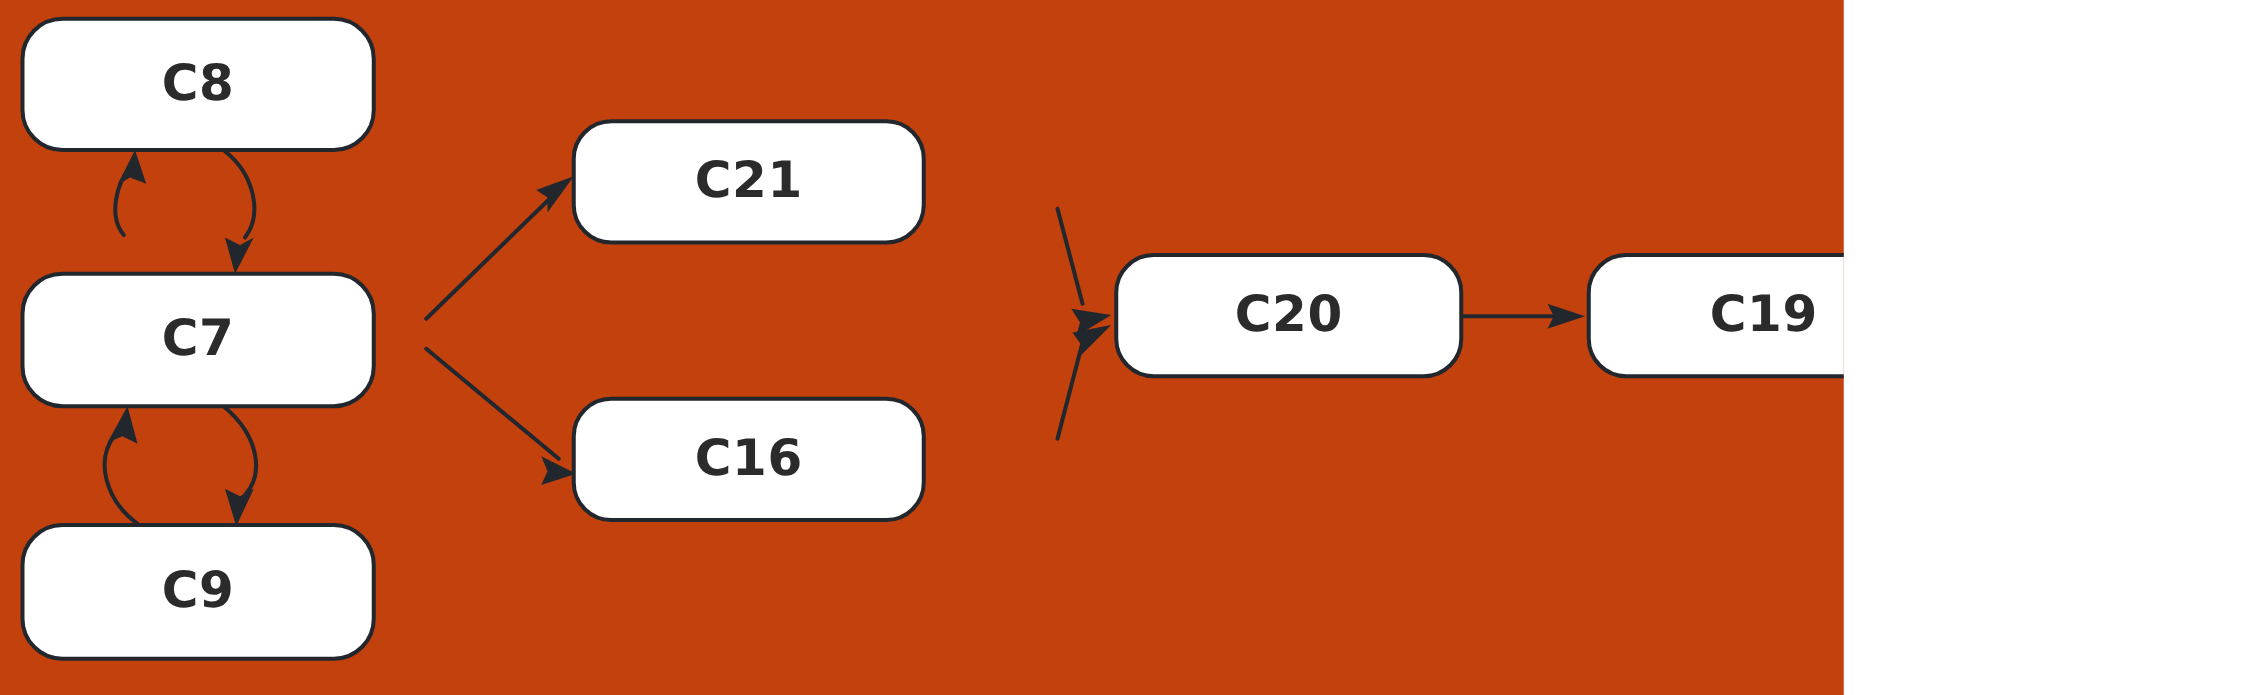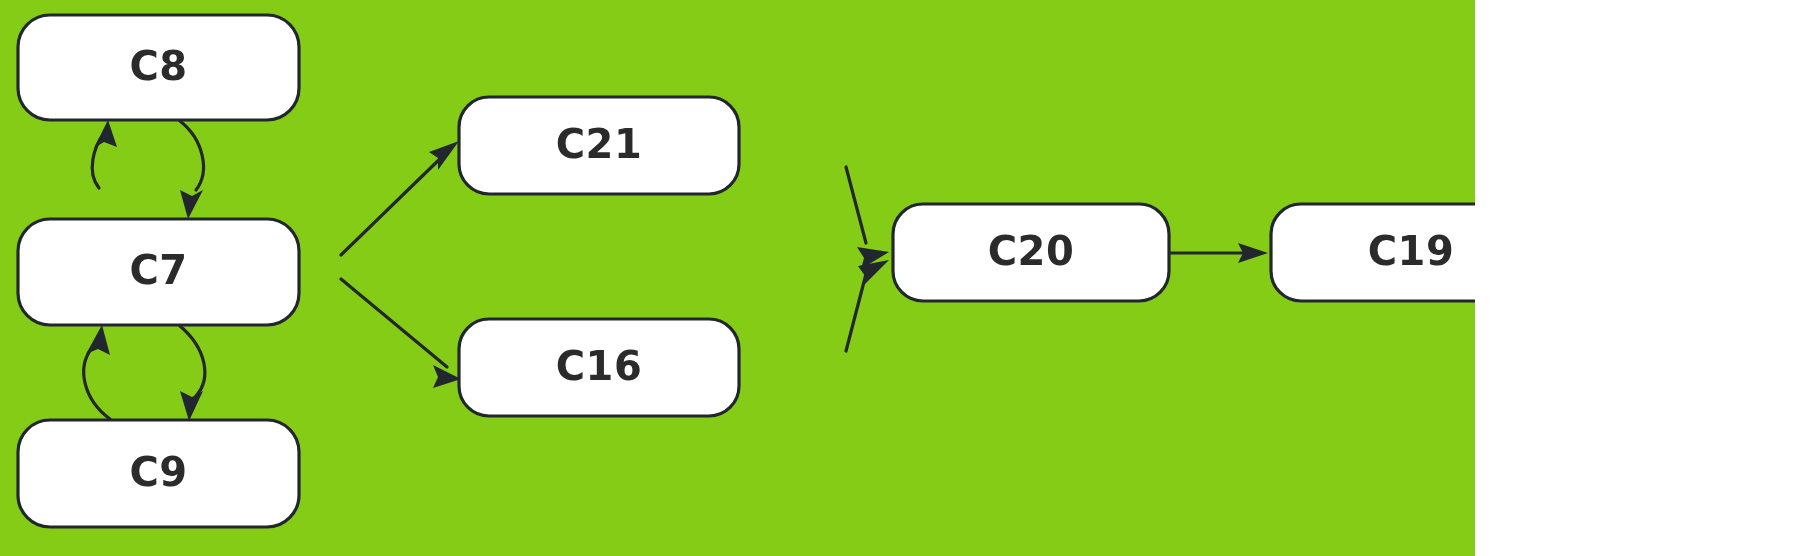--- a/index.html
+++ b/index.html
@@ -7,21 +7,21 @@
     padding: 0;
     background: #ffffff;
   }
   body {
     font-family: "DejaVu Sans", sans-serif;
   }
   #diagram-canvas {
     position: relative;
     width: 1475px;
     height: 556px;
-    background: #84cc16;
+    background: #c2410c;
     overflow: hidden;
   }
   #graph-svg {
     position: absolute;
     left: 0;
     top: 0;
     width: 1795px;
     height: 556px;
   }
   .node-shape {

